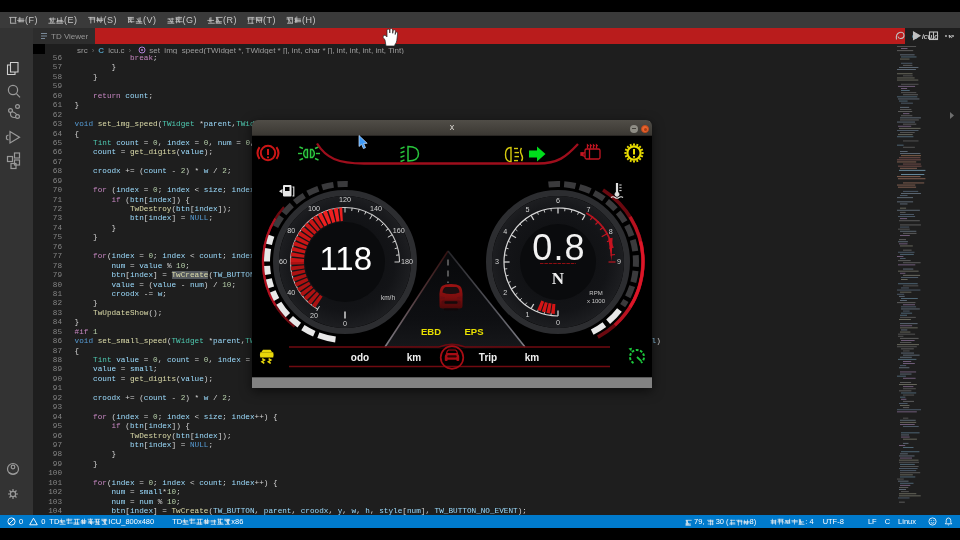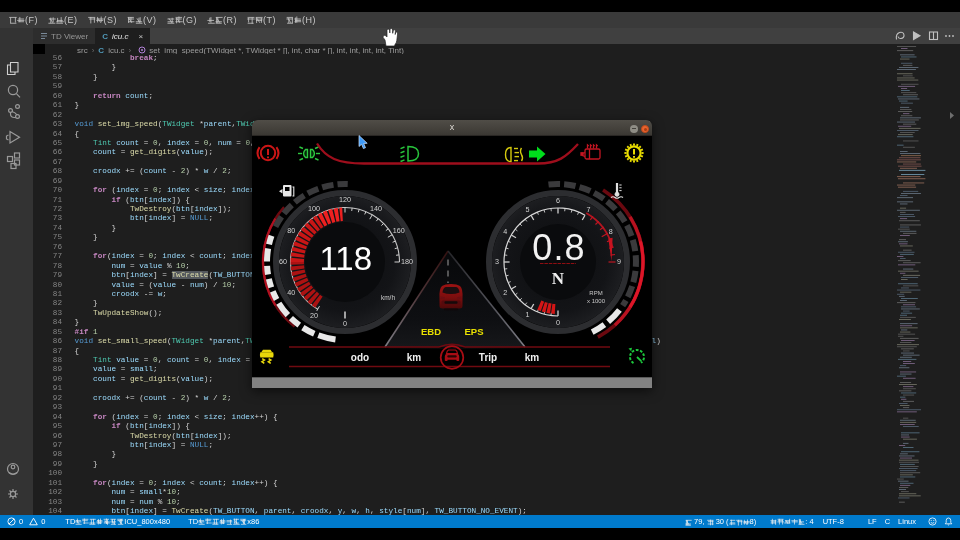--- a/index.html
+++ b/index.html
@@ -2,34 +2,34 @@
 <html><head><meta charset="utf-8">
 <style>
 * { margin:0; padding:0; box-sizing:border-box; }
 html,body { width:960px; height:540px; background:#000; overflow:hidden;
   font-family:"Liberation Sans", sans-serif; }
 #root { position:relative; width:960px; height:540px; }
 #menubar { position:absolute; left:0; top:12px; width:960px; height:16px; background:#3a3a3a;
   display:flex; align-items:center; padding-left:9px; }
 .mi { color:#c8c8c8; font-size:9px; margin-right:10px; letter-spacing:0.5px; display:flex; align-items:center; }
 #actbar { position:absolute; left:0; top:28px; width:33px; height:487px; z-index:10; }
-#tabbar { position:absolute; left:33px; top:28px; width:927px; height:16px; background:#404040; display:flex; }
+#tabbar { position:absolute; left:33px; top:28px; width:927px; height:16px; background:#b91c1c; display:flex;justify-content:space-between; }
 .tab { height:16px; display:flex; align-items:center; padding:0 7px; font-size:8px; white-space:nowrap; }
 .tab1 { background:#2d2d2d; color:#969696; }
 .tab2 { background:#1e1e1e; color:#e8e8e8; }
 .cicon { color:#519aba; font-weight:bold; font-size:8px; margin-right:4px; }
 #crumb { position:absolute; left:45px; top:44px; width:927px; height:12px; background:#1e1e1e;
   color:#9d9d9d; font-size:8px; display:flex; align-items:center; padding-left:32px; white-space:nowrap; }
 #crumb b { font-weight:normal; margin:0 4px; color:#6a6a6a; }
 #editor { position:absolute; left:16px; top:54px; width:960px; height:461px; background:#1e1e1e; overflow:hidden; }
 .cl { display:flex; height:9.45px; line-height:9.45px; white-space:pre; font-family:"Liberation Mono", monospace; font-size:7.7px; }
 .lnum { width:46px; text-align:right; color:#858585; flex:none; }
 .ctext { margin-left:12.6px; color:#d4d4d4; }
 .ctext i { font-style:normal; }
-.k { color:#c586c0;font-weight:bold; } .b { color:#569cd6; } .t { color:#4ec9b0; }
+.k { color:#c586c0; } .b { color:#569cd6; } .t { color:#4ec9b0; }
 .f { color:#dcdcaa; } .v { color:#9cdcfe; } .n { color:#b5cea8; }
 .sel { background:#55595e; }
 #minimap { position:absolute; left:0; top:0; width:960px; height:540px; pointer-events:none; }
 #status { position:absolute; left:0; top:515px; width:960px; height:13px; background:#007acc;
   color:#ffffff; font-size:7.5px; display:flex; align-items:center; padding:0 7px; }
 .sic { margin-right:3px; display:inline-flex; }
 #statr { margin-left:auto; display:flex; align-items:flex-end; }
 #statr span { display:inline-flex; align-items:center; }
 #stat-left { display:flex; align-items:center; }
 #stat-left span { display:inline-flex; align-items:center; }
@@ -507,21 +507,21 @@
             <line x1="2" y1="7" x2="7" y2="2" stroke="#fff" stroke-width="0.9"></line>
           </svg>
         </span>
         <span>0</span>
         <span class="sic" style="margin-left:6px">
           <svg width="9" height="9" viewBox="0 0 9 9" style="vertical-align:-1.5px">
             <path d="M4.5,1.2 L8.3,7.8 L0.7,7.8 Z" fill="none" stroke="#fff" stroke-width="0.9"></path>
           </svg>
         </span>
         <span>0</span>
-        <span style="margin-left:20px">TD<svg width="7" height="7" viewBox="0 0 7.0 7.0" style="vertical-align:-1px">
+        <span style="margin-left:4px">TD<svg width="7" height="7" viewBox="0 0 7.0 7.0" style="vertical-align:-1px">
             <g stroke="#f0f0f0" stroke-width="0.70">
               <line x1="0.6" y1="2.7" x2="6.1" y2="2.7"></line>
               <line x1="0.2" y1="3.9" x2="6.4" y2="3.9"></line>
               <line x1="0.6" y1="6.3" x2="6.7" y2="6.3"></line>
               <line x1="2.4" y1="0.6" x2="2.4" y2="5.4"></line>
               <line x1="1.8" y1="2.1" x2="4.2" y2="6.0"></line>
             </g>
           </svg><svg width="7" height="7" viewBox="0 0 7.0 7.0" style="vertical-align:-1px">
             <g stroke="#f0f0f0" stroke-width="0.70">
               <line x1="0.2" y1="1.3" x2="6.4" y2="1.3"></line>

